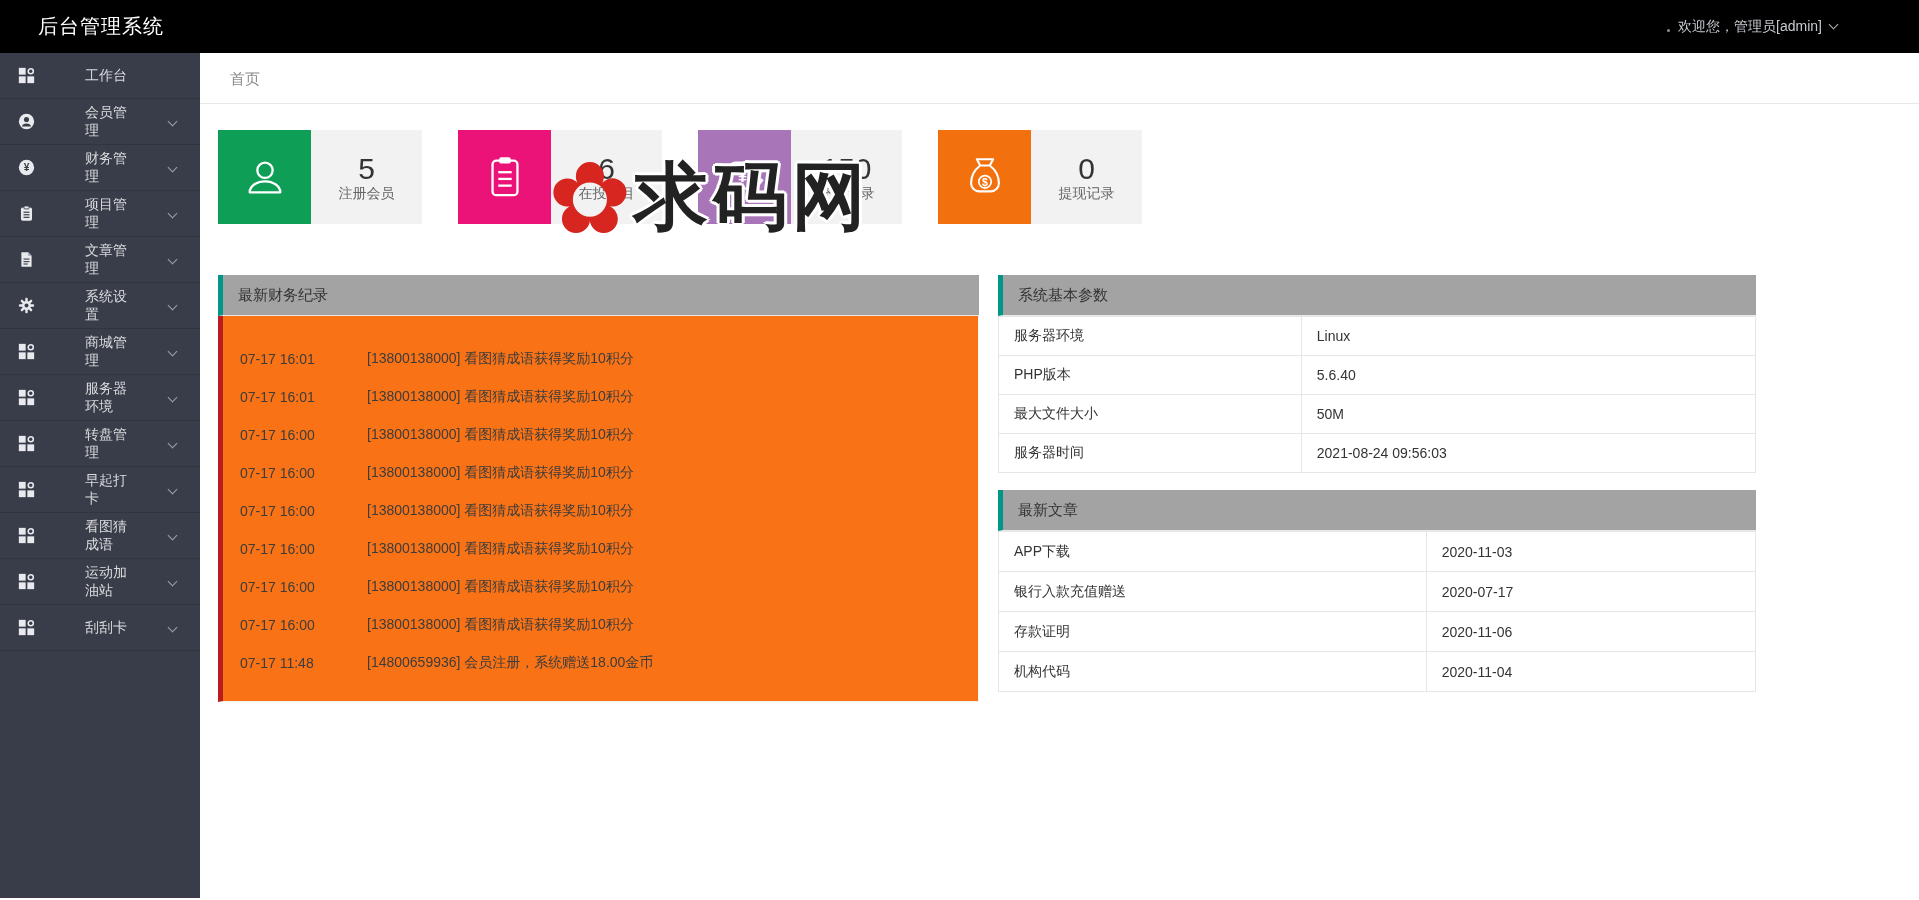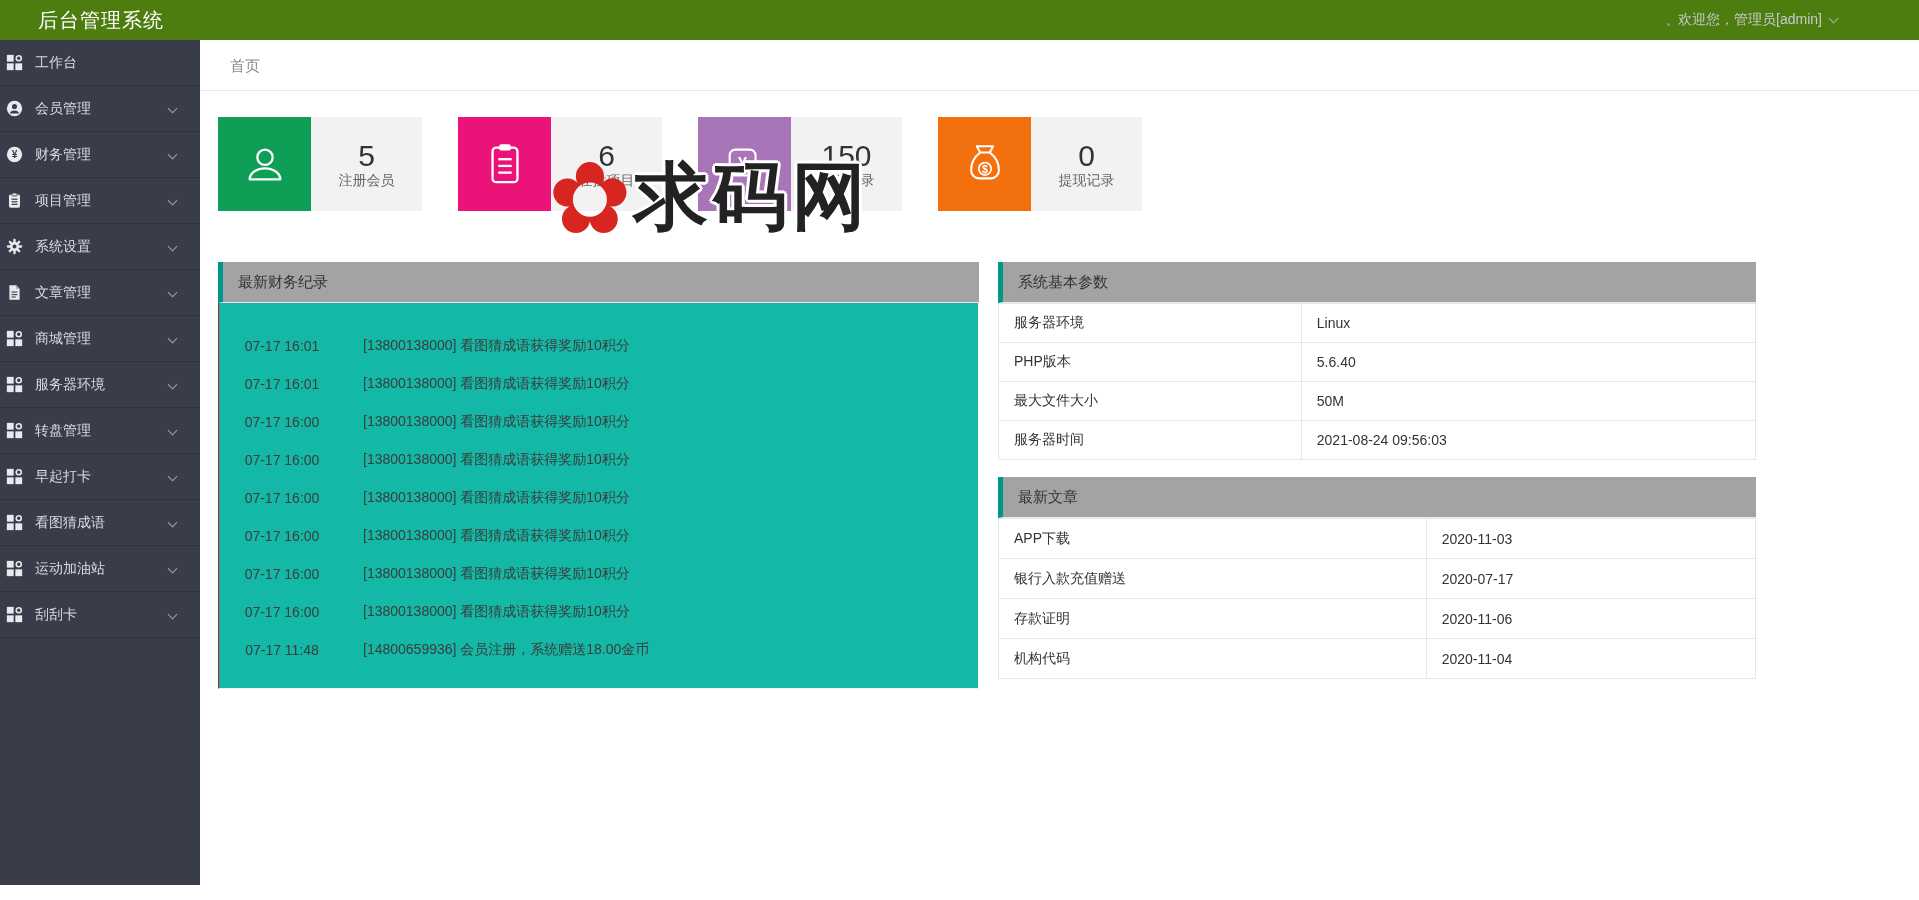--- a/index.html
+++ b/index.html
@@ -1,32 +1,32 @@
 <!DOCTYPE html>
 <html><head>
 <meta charset="utf-8">
 <style>
   * { margin:0; padding:0; box-sizing:border-box; }
   html,body { width:1919px; height:900px; overflow:hidden; background:#fff;
               font-family:"Liberation Sans", sans-serif; }
 
   
-  .topbar { position:relative; height:40px; background:#4d7c0f; display:flex;
+  .topbar { position:relative; height:53px; background:#000000; display:flex;
             align-items:center; justify-content:space-between; z-index:20; }
   .topbar .logo { color:#ffffff; font-size:20px; padding-left:38px; letter-spacing:1px; }
   .topbar .right { display:flex; align-items:center; margin-right:82px; color:#c7cad1; font-size:14px; }
   .topbar .dot { width:3px; height:3px; border-radius:50%; background:#8a8d95; margin-right:8px; margin-top:8px; }
   .chev { display:inline-block; width:7px; height:7px; border-right:1.6px solid #aeb2ba;
           border-bottom:1.6px solid #aeb2ba; transform:rotate(45deg); margin-left:8px; margin-top:-4px; }
 
   
   .layout { display:flex; height:845px; }
   .sidebar { width:200px; background:#393d49; flex:none; }
-  .menu-item { height:46px; display:flex; align-items:center; padding:0 20px 0 6px;
-               border-bottom:1px solid #30343e; cursor:pointer; }
+  .menu-item { height:46px; display:flex; align-items:center; padding:0 20px 0 18px;
+               border-bottom:1px solid #30343e; cursor:pointer;gap:38px; }
   .menu-item .mi-icon { width:17px; height:17px; flex:none; display:inline-flex; }
   .menu-item .mi-label { color:#dadbde; font-size:14px; margin-left:12px; flex:1; }
   .menu-item .chev { border-color:#9da1aa; margin:0 4px 0 0; }
   .menu-item svg { width:17px; height:17px; }
 
   .main { flex:1; background:#ffffff; position:relative; overflow:hidden; }
   .breadcrumb-bar { height:51px; line-height:51px; padding-left:30px;
                     border-bottom:1px solid #e8e8e8; }
   .breadcrumb-bar a { color:#8a8a8a; font-size:15px; text-decoration:none; }
 
@@ -43,23 +43,23 @@
   .stat-label { font-size:14px; color:#666; margin-top:0; }
 
   
   .columns { display:flex; margin-top:51px; align-items:flex-start; }
   .col-left { width:761px; flex:none; }
   .col-right { width:758px; flex:none; margin-left:19px; }
 
   .panel-header { height:41px; line-height:40px; background:#a3a3a3;
                   border-left:5px solid #009688; border-bottom:1px solid #e9e9e9;
                   padding-left:15px; font-size:15px; color:#333; }
-  .finance-body { border-left:1px solid #b91c1c; border-right:1px solid #f4f4f4;
-                  border-bottom:1px solid #f0f0f0; background:#14b8a6;
-                  padding:24px 0 19px 0; min-height:386px;text-align:center; }
+  .finance-body { border-left:5px solid #b91c1c; border-right:1px solid #f4f4f4;
+                  border-bottom:1px solid #f0f0f0; background:#f97316;
+                  padding:24px 0 19px 0; min-height:386px; }
   .record-row { height:38px; display:flex; align-items:center; padding-left:17px;
                 font-size:14px; color:#3c3c3c; }
   .record-time { width:92px; flex:none; }
   .record-text { margin-left:35px; }
 
   table.kv { width:100%; border-collapse:collapse; background:#fff; }
   table.kv td { border:1px solid #e6e6e6; font-size:14px; color:#333; padding-left:15px; }
   .sys-table td { height:39px; }
   .sys-table td:first-child { width:40%; }
   .art-table td { height:40px; }
@@ -135,45 +135,45 @@
             <line x1="6.5" y1="14.5" x2="13.5" y2="14.5" stroke="#393d49" stroke-width="1.4"></line>
           </svg>
         </span>
     <span class="mi-label">项目管理</span>
     <span class="chev"></span>
   </div>
 
   <div class="menu-item">
     <span class="mi-icon">
           <svg viewBox="0 0 20 20">
+            <path d="M4 1.5 h8 l4 4 v13 h-12 z" fill="#e9eaee"></path>
+            <path d="M12 1.5 l4 4 h-4 z" fill="#a0a4ad"></path>
+            <line x1="6.5" y1="9.5" x2="13.5" y2="9.5" stroke="#393d49" stroke-width="1.3"></line>
+            <line x1="6.5" y1="12.5" x2="13.5" y2="12.5" stroke="#393d49" stroke-width="1.3"></line>
+            <line x1="6.5" y1="15.3" x2="11.5" y2="15.3" stroke="#393d49" stroke-width="1.3"></line>
+          </svg>
+        </span>
+    <span class="mi-label">文章管理</span>
+    <span class="chev"></span>
+  </div>
+
+  <div class="menu-item">
+    <span class="mi-icon">
+          <svg viewBox="0 0 20 20">
             <g fill="#e9eaee">
               <rect x="8.6" y="1" width="2.8" height="18" rx="1.2"></rect>
               <rect x="8.6" y="1" width="2.8" height="18" rx="1.2" transform="rotate(45 10 10)"></rect>
               <rect x="8.6" y="1" width="2.8" height="18" rx="1.2" transform="rotate(90 10 10)"></rect>
               <rect x="8.6" y="1" width="2.8" height="18" rx="1.2" transform="rotate(135 10 10)"></rect>
               <circle cx="10" cy="10" r="5.2"></circle>
             </g>
             <circle cx="10" cy="10" r="2.3" fill="#393d49"></circle>
           </svg>
         </span>
     <span class="mi-label">系统设置</span>
-    <span class="chev"></span>
-  </div>
-
-  <div class="menu-item">
-    <span class="mi-icon">
-          <svg viewBox="0 0 20 20">
-            <path d="M4 1.5 h8 l4 4 v13 h-12 z" fill="#e9eaee"></path>
-            <path d="M12 1.5 l4 4 h-4 z" fill="#a0a4ad"></path>
-            <line x1="6.5" y1="9.5" x2="13.5" y2="9.5" stroke="#393d49" stroke-width="1.3"></line>
-            <line x1="6.5" y1="12.5" x2="13.5" y2="12.5" stroke="#393d49" stroke-width="1.3"></line>
-            <line x1="6.5" y1="15.3" x2="11.5" y2="15.3" stroke="#393d49" stroke-width="1.3"></line>
-          </svg>
-        </span>
-    <span class="mi-label">文章管理</span>
     <span class="chev"></span>
   </div>
 
   <div class="menu-item">
     <span class="mi-icon">
           <svg viewBox="0 0 20 20">
             <rect x="1" y="1" width="8" height="8" fill="#e9eaee"></rect>
             <rect x="1" y="11" width="8" height="8" fill="#e9eaee"></rect>
             <rect x="11" y="11" width="8" height="8" fill="#e9eaee"></rect>
             <circle cx="15" cy="5" r="3" fill="none" stroke="#e9eaee" stroke-width="1.8"></circle>

